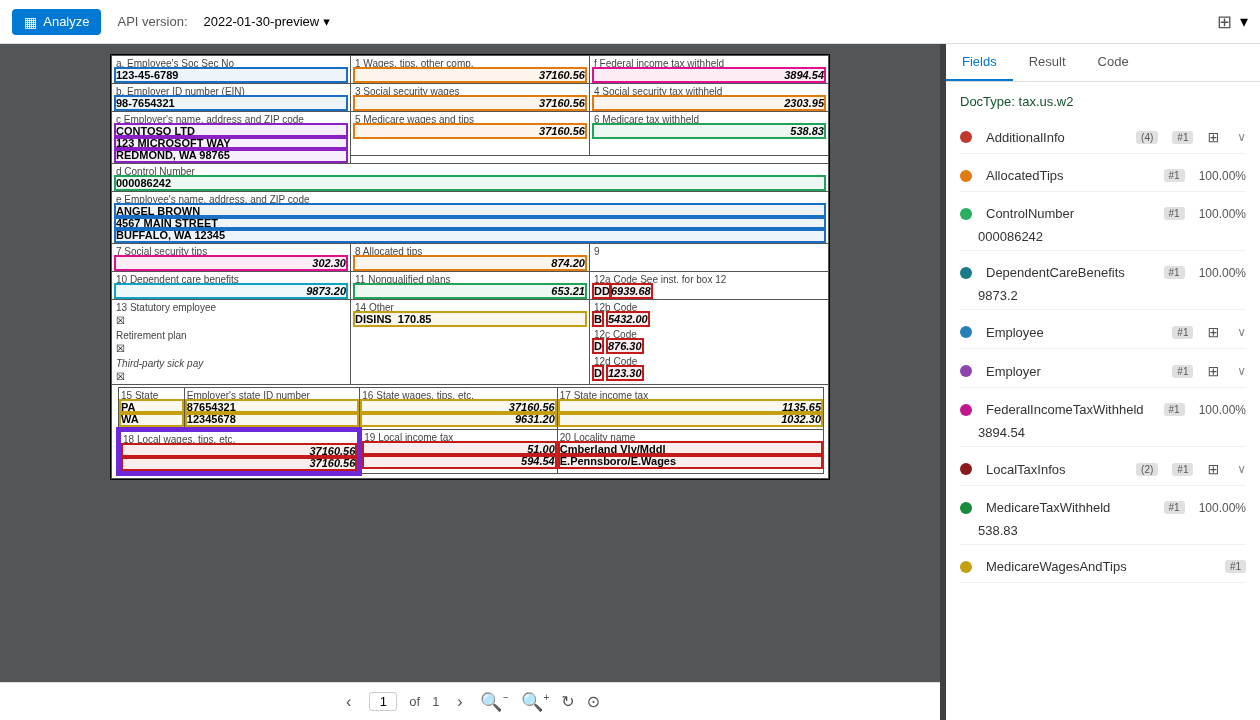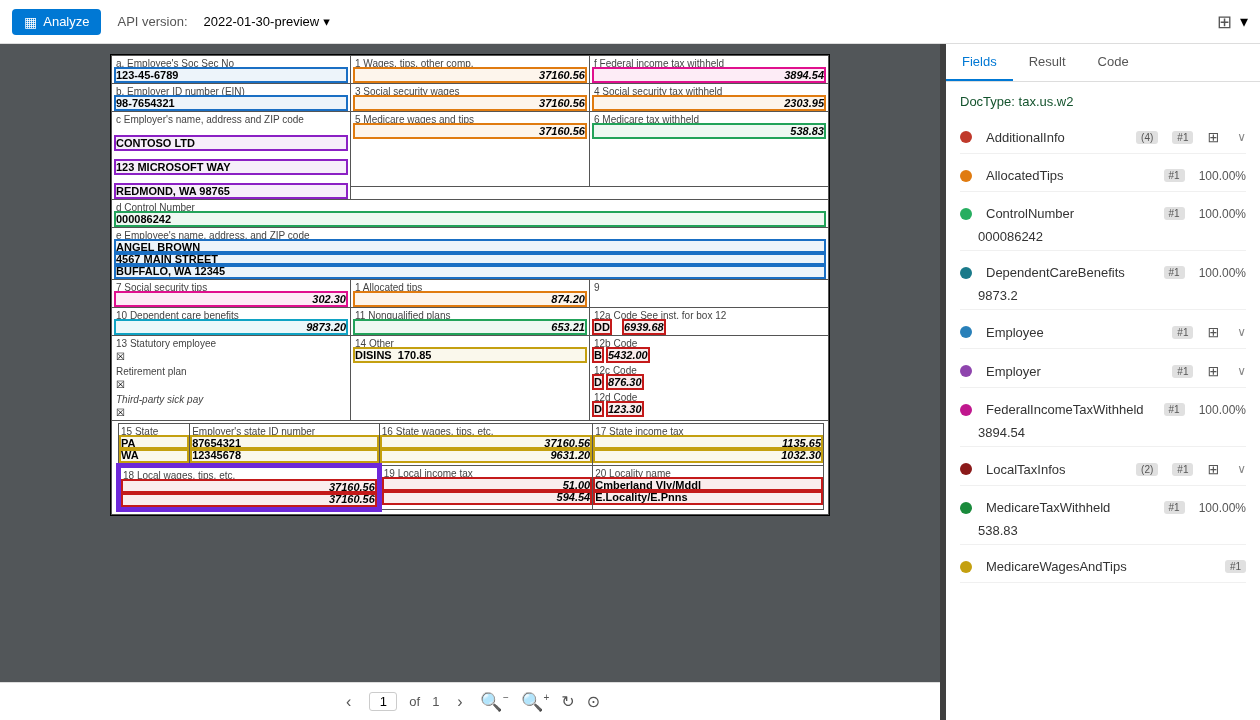--- a/index.html
+++ b/index.html
@@ -41,21 +41,21 @@
       border: 1px solid #555; padding: 2px 4px; vertical-align: top; font-size: 10px;
     }
     .field-value { font-size: 11px; font-weight: bold; color: #000; }
 
     
     .hl-blue { outline: 2px solid #1a6fc4; background: rgba(26,111,196,0.08); }
     .hl-green { outline: 2px solid #22a35a; background: rgba(34,163,90,0.08); }
     .hl-orange { outline: 2px solid #e07b10; background: rgba(224,123,16,0.08); }
     .hl-pink { outline: 2px solid #e0108e; background: rgba(224,16,142,0.08); }
     .hl-red { outline: 2px solid #c41a1a; background: rgba(196,26,26,0.08); }
-    .hl-purple { outline: 2px solid #8b20c4; background: rgba(139,32,196,0.08); margin-top: 12px; }
+    .hl-purple { outline: 2px solid #8b20c4; background: rgba(139,32,196,0.08); }
     .hl-yellow { outline: 2px solid #c4a010; background: rgba(196,160,16,0.08); }
     .hl-teal { outline: 2px solid #10a3c4; background: rgba(16,163,196,0.08); }
 
     
     .doc-toolbar {
       background: #fff; border-top: 1px solid #ddd; padding: 6px 12px;
       display: flex; align-items: center; justify-content: center; gap: 12px; height: 38px; flex-shrink: 0;
     }
     .toolbar-btn { background: none; border: none; cursor: pointer; color: #555; font-size: 16px; padding: 2px 6px; }
     .page-input {
@@ -203,40 +203,40 @@
               <div class="field-value hl-blue">BUFFALO, WA 12345</div>
             </td>
           </tr>
 
           <tr>
             <td>
               <div class="small-label">7 Social security tips</div>
               <div class="field-value num-right hl-pink">302.30</div>
             </td>
             <td>
-              <div class="small-label">1 Allocated tips</div>
+              <div class="small-label">8 Allocated tips</div>
               <div class="field-value num-right hl-orange">874.20</div>
             </td>
             <td>
               <div class="small-label">9</div>
             </td>
           </tr>
 
           <tr>
             <td>
               <div class="small-label">10 Dependent care benefits</div>
               <div class="field-value num-right hl-teal">9873.20</div>
             </td>
             <td>
               <div class="small-label">11 Nonqualified plans</div>
               <div class="field-value num-right hl-green">653.21</div>
             </td>
             <td>
               <div class="small-label">12a Code See inst. for box 12</div>
-              <div style="display:flex;gap:14px;align-items:center;">
+              <div style="display:flex;gap:1px;align-items:center;">
                 <span class="field-value hl-red">DD</span>
                 <span class="field-value num-right hl-red">6939.68</span>
               </div>
             </td>
           </tr>
 
           <tr>
             <td>
               <div class="small-label">13 Statutory employee</div>
               <div style="margin-top:2px;">☒</div>
@@ -303,21 +303,21 @@
                     <div class="field-value num-right hl-red">37160.56</div>
                   </td>
                   <td style="border:1px solid #555;padding:2px;">
                     <div class="small-label">19 Local income tax</div>
                     <div class="field-value num-right hl-red">51.00</div>
                     <div class="field-value num-right hl-red">594.54</div>
                   </td>
                   <td style="border:1px solid #555;padding:2px;">
                     <div class="small-label">20 Locality name</div>
                     <div class="field-value hl-red">Cmberland Vly/Mddl</div>
-                    <div class="field-value hl-red">E.Locality/E.Pnns</div>
+                    <div class="field-value hl-red">E.Pennsboro/E.Wages</div>
                   </td>
                 </tr>
               </tbody>
                   </table>
             </td>
           </tr>
         </tbody>
           </table>
       </div>
     </div>

